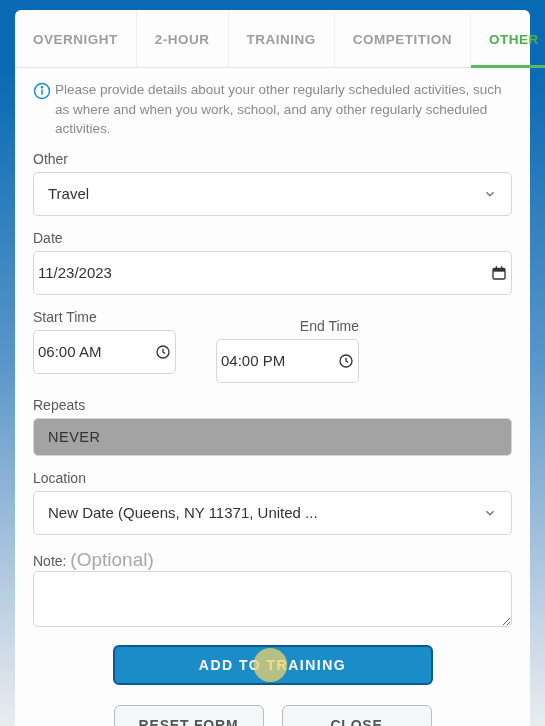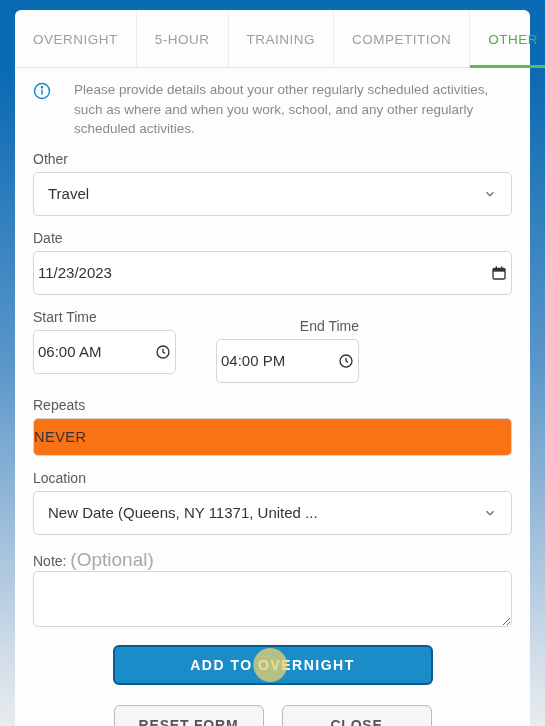--- a/index.html
+++ b/index.html
@@ -17,21 +17,21 @@
     height: 100%;
   }
   .tabs {
     display: flex;
     border-bottom: 1px solid #e5e5e5;
   }
   .tab {
     flex: 0 0 auto;
     padding: 22px 18px 20px 18px;
     font-size: 13.5px;
-    font-weight: 400;
+    font-weight: 700;
     letter-spacing: 0.5px;
     color: #9e9e9e;
     border-right: 1px solid #eeeeee;
     cursor: pointer;
     text-align: center;
     position: relative;
   }
   .tab:last-child { border-right: none; }
   .tab.active {
     color: #4caf50;
@@ -41,21 +41,21 @@
     position: absolute;
     left: 0; right: 0; bottom: -1px;
     height: 3px;
     background: #5cb85c;
   }
   .body {
     padding: 12px 18px;
   }
   .info-row {
     display: flex;
-    gap: 23px;
+    gap: 4px;
     align-items: flex-start;
     margin-bottom: 12px;
   }
   .info-icon {
     flex: 0 0 auto;
     width: 18px; height: 18px;
     margin-top: 2px;
   }
   .info-text {
     font-size: 13.5px;
@@ -97,24 +97,24 @@
     padding: 0 4px;
   }
   .input.small { width: 143px; }
   .row2 {
     display: flex;
     gap: 40px;
     margin-bottom: 14px;
   }
   .col { flex: 0 0 auto; }
   .repeats-value {
-    padding: 10px 0;
+    padding: 10px 14px;
     border: 1px solid #d6d6d6;
     border-radius: 5px;
-    background: #f97316;
+    background: #a3a3a3;
     font-size: 14.5px;
     letter-spacing: 0.5px;
     color: #333;
   }
   .note-label { color: #5a5a5a; font-size: 14px; }
   .note-opt { color: #a8a8a8; font-size: 19px; }
   textarea.textarea {
     height: 56px;
     padding: 8px 10px;
     resize: both;
@@ -162,21 +162,21 @@
   }
   .glyph { font-size: 16px; color: #555; }
 </style>
 </head>
 <body>
 
 <div class="card">
 
   <div class="tabs">
     <div class="tab">OVERNIGHT</div>
-    <div class="tab">5-HOUR</div>
+    <div class="tab">2-HOUR</div>
     <div class="tab">TRAINING</div>
     <div class="tab">COMPETITION</div>
     <div class="tab active">OTHER</div>
   </div>
 
   <div class="body">
 
     <div class="info-row">
       <svg class="info-icon" viewBox="0 0 24 24" fill="none" stroke="#1a8cc8" stroke-width="2">
         <circle cx="12" cy="12" r="10"></circle>
@@ -246,21 +246,21 @@
           </svg>
       </div>
     </div>
 
     <div class="field">
       <span class="note-label">Note: </span><span class="note-opt">(Optional)</span>
       <textarea class="textarea" style=""></textarea>
     </div>
 
     <button class="btn-primary">
-      <span>ADD TO OVERNIGHT</span>
+      <span>ADD TO TRAINING</span>
       <span class="cursor-spot"></span>
     </button>
 
     <div class="btn-row">
       <button class="btn-secondary">RESET FORM</button>
       <button class="btn-secondary">CLOSE</button>
     </div>
 
   </div>
 </div>

